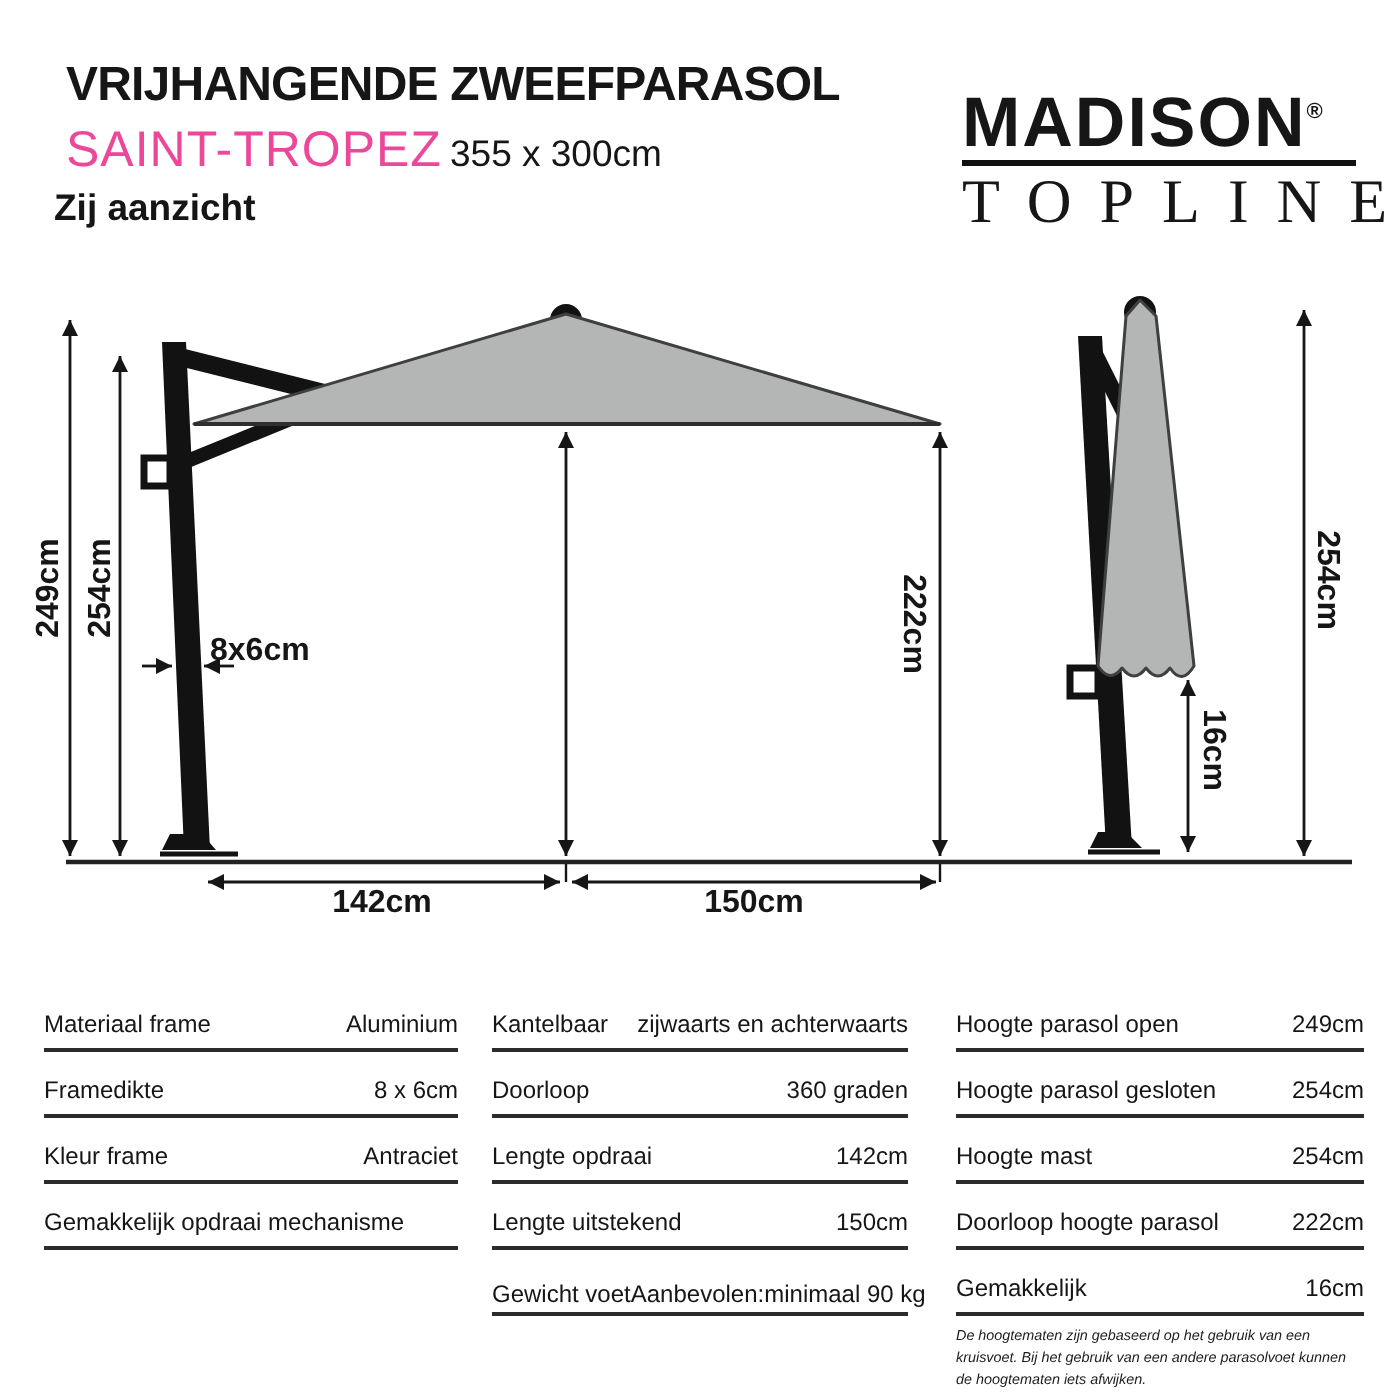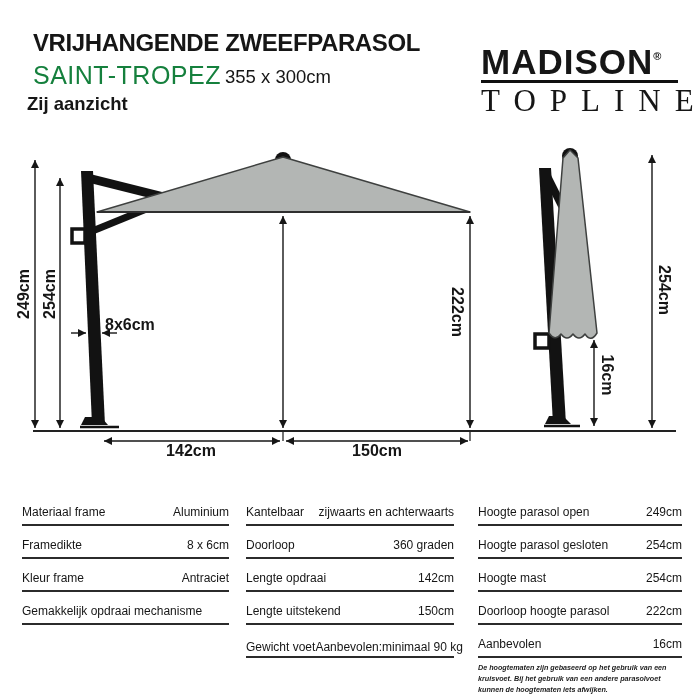--- a/index.html
+++ b/index.html
@@ -2,21 +2,21 @@
 <html><head>
 <meta charset="utf-8">
 <style>
   html,body{margin:0;padding:0;background:#fff;}
   .page{
     position:relative;width:700px;height:700px;background:#fff;overflow:hidden;
     font-family:"Liberation Sans",sans-serif;color:#161616;padding-left:20px;
   }
   
   .title{position:absolute;left:33px;top:31px;font-size:24px;font-weight:800;letter-spacing:-0.4px;line-height:1;white-space:nowrap;}
-  .model{position:absolute;left:33px;top:63px;font-size:25px;font-weight:300;color:#15803d;letter-spacing:0.5px;line-height:1;white-space:nowrap;}
+  .model{position:absolute;left:33px;top:63px;font-size:25px;font-weight:300;color:#ec4899;letter-spacing:0.5px;line-height:1;white-space:nowrap;}
   .size{position:absolute;left:225px;top:68px;font-size:18.5px;font-weight:400;line-height:1;white-space:nowrap;}
   .view-label{position:absolute;left:27px;top:95px;font-size:18.5px;font-weight:700;line-height:1;white-space:nowrap;}
   .logo{position:absolute;left:481px;top:44px;width:197px;}
   .brand-name{font-size:35px;font-weight:900;letter-spacing:1px;line-height:1;white-space:nowrap;}
   .brand-reg{font-size:11px;vertical-align:14px;font-weight:700;}
   .brand-divider{border:none;border-top:3px solid #101010;margin:1px 0 2px 0;}
   .brand-tagline{font-family:"Liberation Serif",serif;font-size:31px;font-weight:500;letter-spacing:14px;margin-right:-14px;line-height:1;white-space:nowrap;}
   
   .diagram{position:absolute;left:0;top:130px;}
   .dim-label text{font-family:"Liberation Sans",sans-serif;font-size:16px;font-weight:600;fill:#161616;}
@@ -25,21 +25,21 @@
   .spec-row{
     box-sizing:border-box;height:33px;border-bottom:2px solid #2b2b2b;
     display:flex;justify-content:space-between;align-items:flex-end;
     padding-bottom:5px;font-size:12px;line-height:1.1;
   }
   .spec-label{white-space:nowrap;}
   .spec-value{white-space:nowrap;text-align:right;}
   .spec-row.tall{padding-bottom:2px;}
   .spec-value-stack{display:flex;flex-direction:row;align-items:flex-end;line-height:1.2;}
   .footnote{
-    margin-top:5px;font-size:7.2px;font-style:italic;font-weight:700;
+    margin-top:5px;font-size:7.2px;font-style:italic;font-weight:400;
     line-height:1.5;color:#1c1c1c;
   }
 </style>
 </head>
 <body>
 
 <div class="page">
 
   <div class="title">VRIJHANGENDE ZWEEFPARASOL</div>
   <div class="model">SAINT-TROPEZ</div>
@@ -166,19 +166,19 @@
     </div>
     <div class="spec-row">
       <span class="spec-label">Hoogte mast</span>
       <span class="spec-value">254cm</span>
     </div>
     <div class="spec-row">
       <span class="spec-label">Doorloop hoogte parasol</span>
       <span class="spec-value">222cm</span>
     </div>
     <div class="spec-row">
-      <span class="spec-label">Aanbevolen</span>
+      <span class="spec-label">Gemakkelijk</span>
       <span class="spec-value">16cm</span>
     </div>
     <div class="footnote">De hoogtematen zijn gebaseerd op het gebruik van een kruisvoet. Bij het gebruik van een andere parasolvoet kunnen de hoogtematen iets afwijken.</div>
   </div>
 
 </div>
 
 </body></html>

